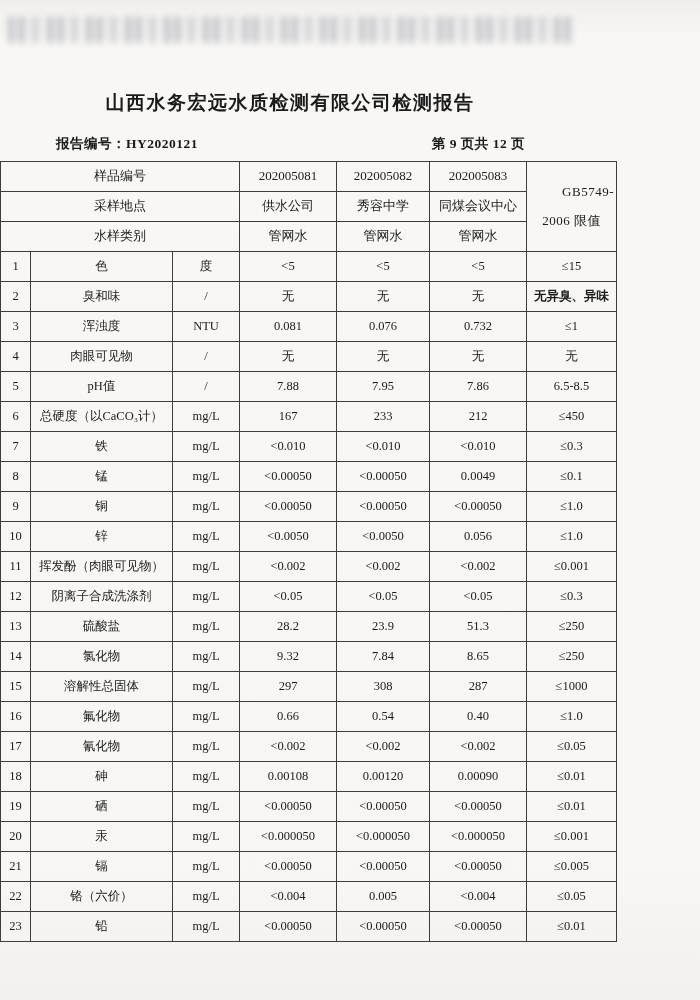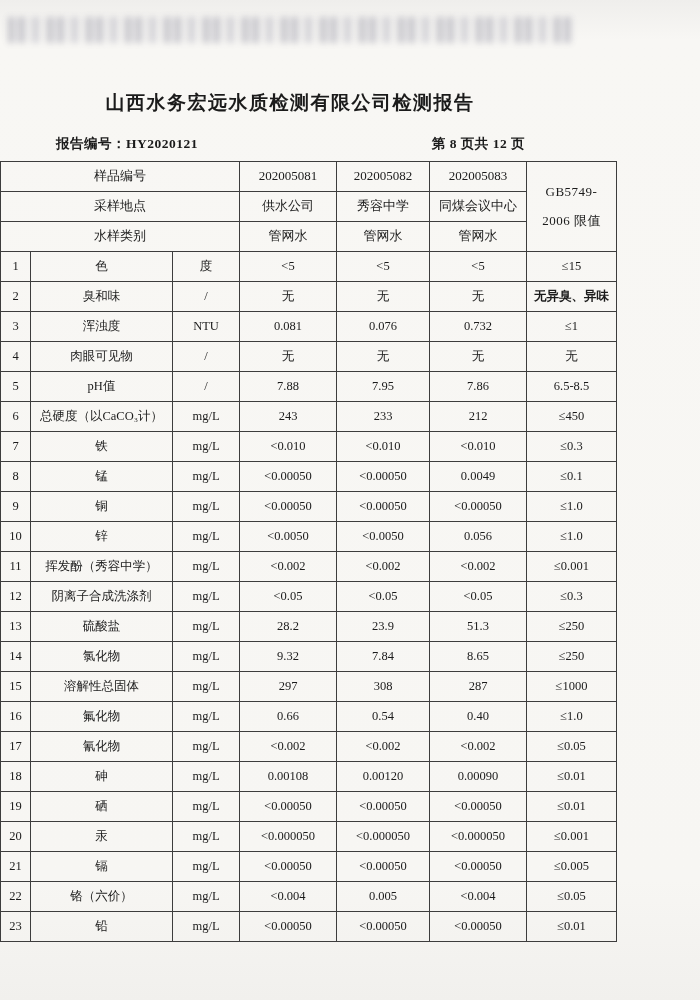--- a/index.html
+++ b/index.html
@@ -53,41 +53,41 @@
     padding:0 2px;
     white-space:nowrap;
     overflow:hidden;
     height:29px;
     line-height:1.1;
   }
   tbody.head td { height:29px; font-size:13px; }
   td.c-name { text-align:left; padding-left:9px; }
   td.small { font-size:10.5px;font-weight:bold; }
   td.limit-head { font-size:13.5px; letter-spacing:0.5px; }
-  td.limit-head .l1 { margin-bottom:14px; }
+  td.limit-head .l1 { margin-bottom:14px;text-align:right; }
   .col-idx  { width:30px; }
   .col-name { width:142px; }
   .col-unit { width:67px; }
   .col-s1   { width:97px; }
   .col-s2   { width:93px; }
   .col-s3   { width:97px; }
   .col-lim  { width:90px; }
 </style>
 </head>
 <body>
 
 <div class="paper">
 
   <div class="smudge"></div>
 
   <h1 class="title">山西水务宏远水质检测有限公司检测报告</h1>
 
   <div class="meta">
     <span><span>报告编号：</span><span>HY2020121</span></span>
-    <span>第 8 页共 12 页</span>
+    <span>第 9 页共 12 页</span>
   </div>
 
   <table class="report">
     <colgroup>
       <col class="col-idx">
         <col class="col-name">
         <col class="col-unit">
       <col class="col-s1">
         <col class="col-s2">
         <col class="col-s3">
@@ -160,21 +160,21 @@
           <td class="c-unit">/</td>
           <td class="c-val">7.88</td>
           <td class="c-val">7.95</td>
           <td class="c-val">7.86</td>
           <td class="c-val">6.5-8.5</td>
         </tr>
         <tr>
           <td class="c-idx">6</td>
           <td class="c-name">总硬度（以CaCO₃计）</td>
           <td class="c-unit">mg/L</td>
-          <td class="c-val">243</td>
+          <td class="c-val">167</td>
           <td class="c-val">233</td>
           <td class="c-val">212</td>
           <td class="c-val">≤450</td>
         </tr>
         <tr>
           <td class="c-idx">7</td>
           <td class="c-name">铁</td>
           <td class="c-unit">mg/L</td>
           <td class="c-val">&lt;0.010</td>
           <td class="c-val">&lt;0.010</td>
@@ -203,21 +203,21 @@
           <td class="c-idx">10</td>
           <td class="c-name">锌</td>
           <td class="c-unit">mg/L</td>
           <td class="c-val">&lt;0.0050</td>
           <td class="c-val">&lt;0.0050</td>
           <td class="c-val">0.056</td>
           <td class="c-val">≤1.0</td>
         </tr>
         <tr>
           <td class="c-idx">11</td>
-          <td class="c-name">挥发酚（秀容中学）</td>
+          <td class="c-name">挥发酚（肉眼可见物）</td>
           <td class="c-unit">mg/L</td>
           <td class="c-val">&lt;0.002</td>
           <td class="c-val">&lt;0.002</td>
           <td class="c-val">&lt;0.002</td>
           <td class="c-val">≤0.001</td>
         </tr>
         <tr>
           <td class="c-idx">12</td>
           <td class="c-name">阴离子合成洗涤剂</td>
           <td class="c-unit">mg/L</td>

